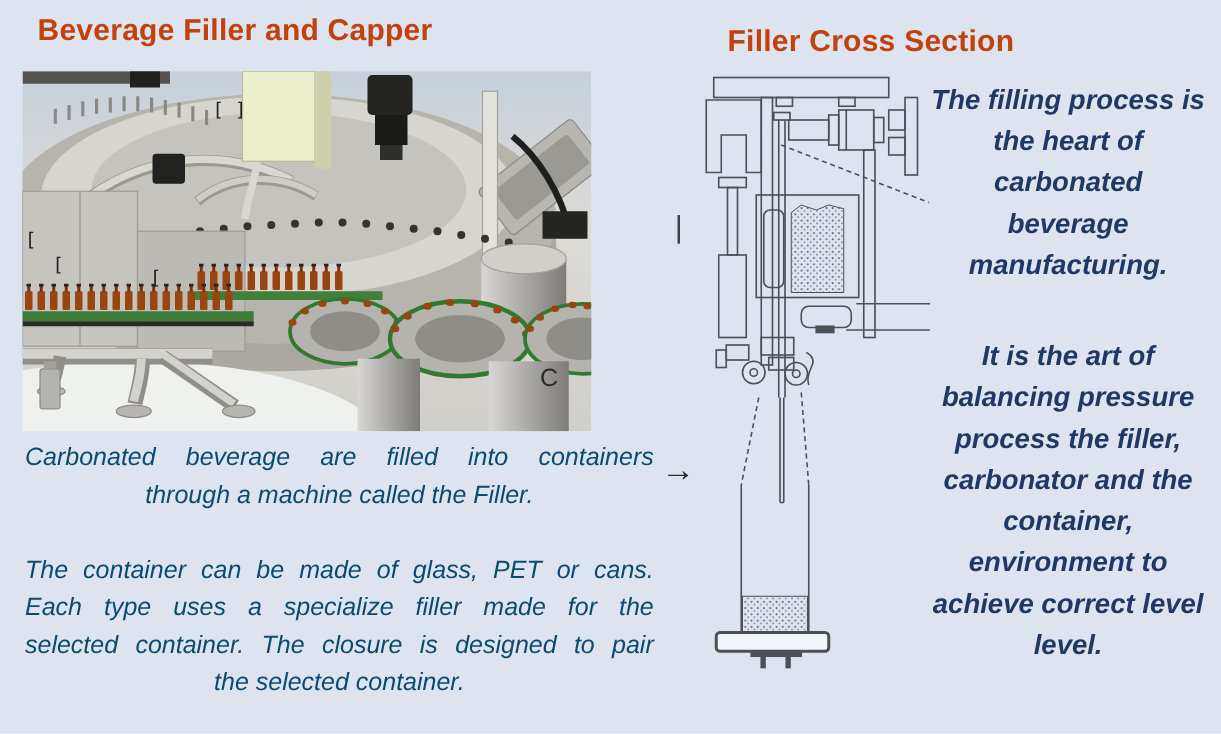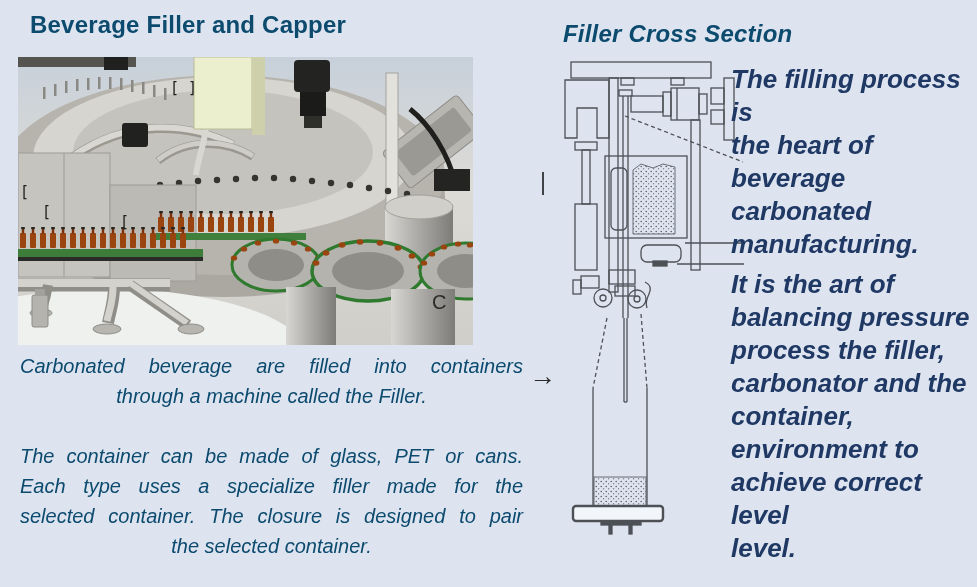--- a/index.html
+++ b/index.html
@@ -5,38 +5,38 @@
   html,body{margin:0;padding:0;}
   .slide{
     position:relative;
     width:977px;height:587px;
     background:#dde4f0;
     font-family:"Liberation Sans",sans-serif;
     overflow:hidden;
   }
   .title{
     position:absolute;
-    font-size:24px;font-weight:700;color:#0c4a6e;
+    font-size:24px;font-weight:700;color:#c2410c;
     letter-spacing:.2px;white-space:nowrap;
   }
   .title-left{left:30px;top:11px;}
-  .title-right{left:563px;top:20px;font-style:italic;}
+  .title-right{left:582px;top:20px;}
   .photo-wrap{position:absolute;left:18px;top:57px;width:455px;height:288px;}
   .drawing-wrap{position:absolute;left:545px;top:50px;width:200px;height:537px;}
   .caption{
     position:absolute;left:20px;width:503px;
     color:#0c4a6e;font-style:italic;font-size:20px;line-height:30px;
   }
   .caption .jline{text-align:justify;text-align-last:justify;}
   .caption .lline{text-align:center;}
   .cap1{top:351px;}
   .cap2{top:441px;}
   .notes{
     position:absolute;left:731px;width:247px;
-    color:#1f3864;font-style:italic;font-weight:700;font-size:26px;line-height:33px;
+    color:#1f3864;font-style:italic;font-weight:700;font-size:22px;line-height:33px;text-align:center;
   }
   .note1{top:63px;}
   .note2{top:268px;}
   .pointer-arrow{
     position:absolute;left:529px;top:363px;
     font-size:27px;color:#2b2b2b;font-weight:400;line-height:1;
   }
   .tick-mark{
     position:absolute;left:542px;top:172px;
     width:2px;height:23px;background:#3f4246;
@@ -351,22 +351,22 @@
   <div class="caption cap2">
     <div class="jline">The container can be made of glass, PET or cans.</div>
     <div class="jline">Each type uses a specialize filler made for the</div>
     <div class="jline">selected container. The closure is designed to pair</div>
     <div class="lline">the selected container.</div>
   </div>
 
   <div class="notes note1">
     <div>The filling process is</div>
     <div>the heart of</div>
+    <div>carbonated</div>
     <div>beverage</div>
-    <div>carbonated</div>
     <div>manufacturing.</div>
   </div>
   <div class="notes note2">
     <div>It is the art of</div>
     <div>balancing pressure</div>
     <div>process the filler,</div>
     <div>carbonator and the</div>
     <div>container,</div>
     <div>environment to</div>
     <div>achieve correct level</div>

